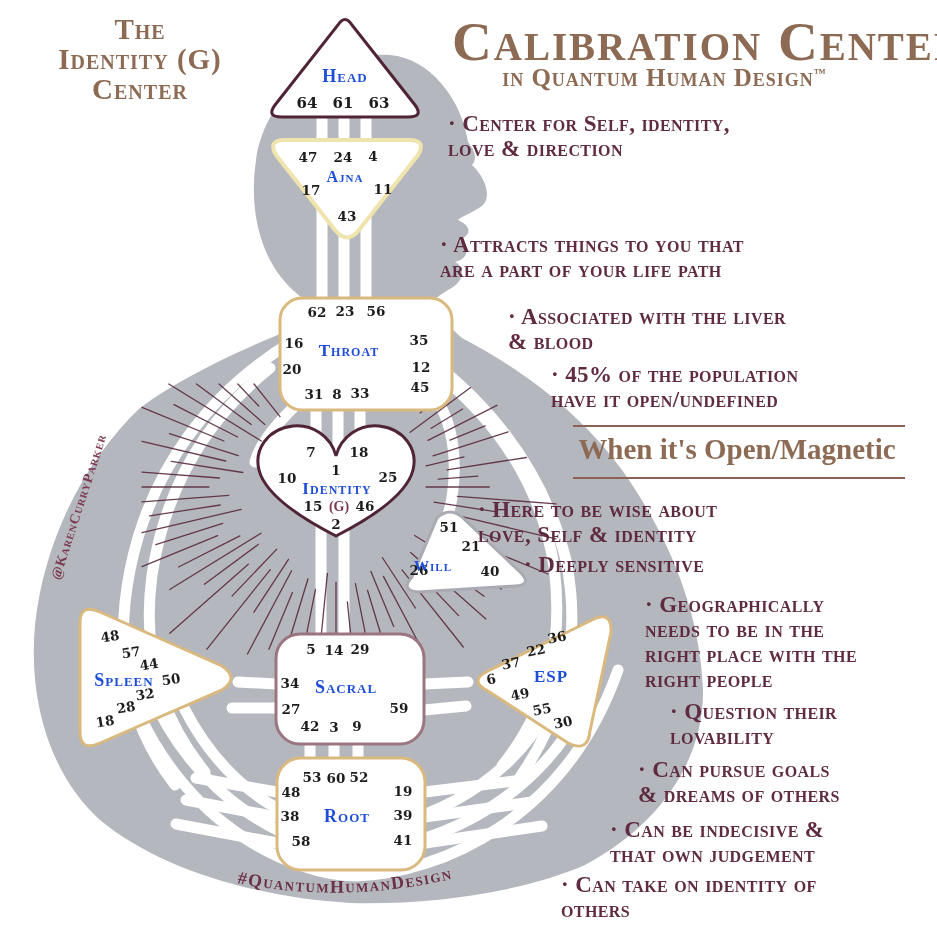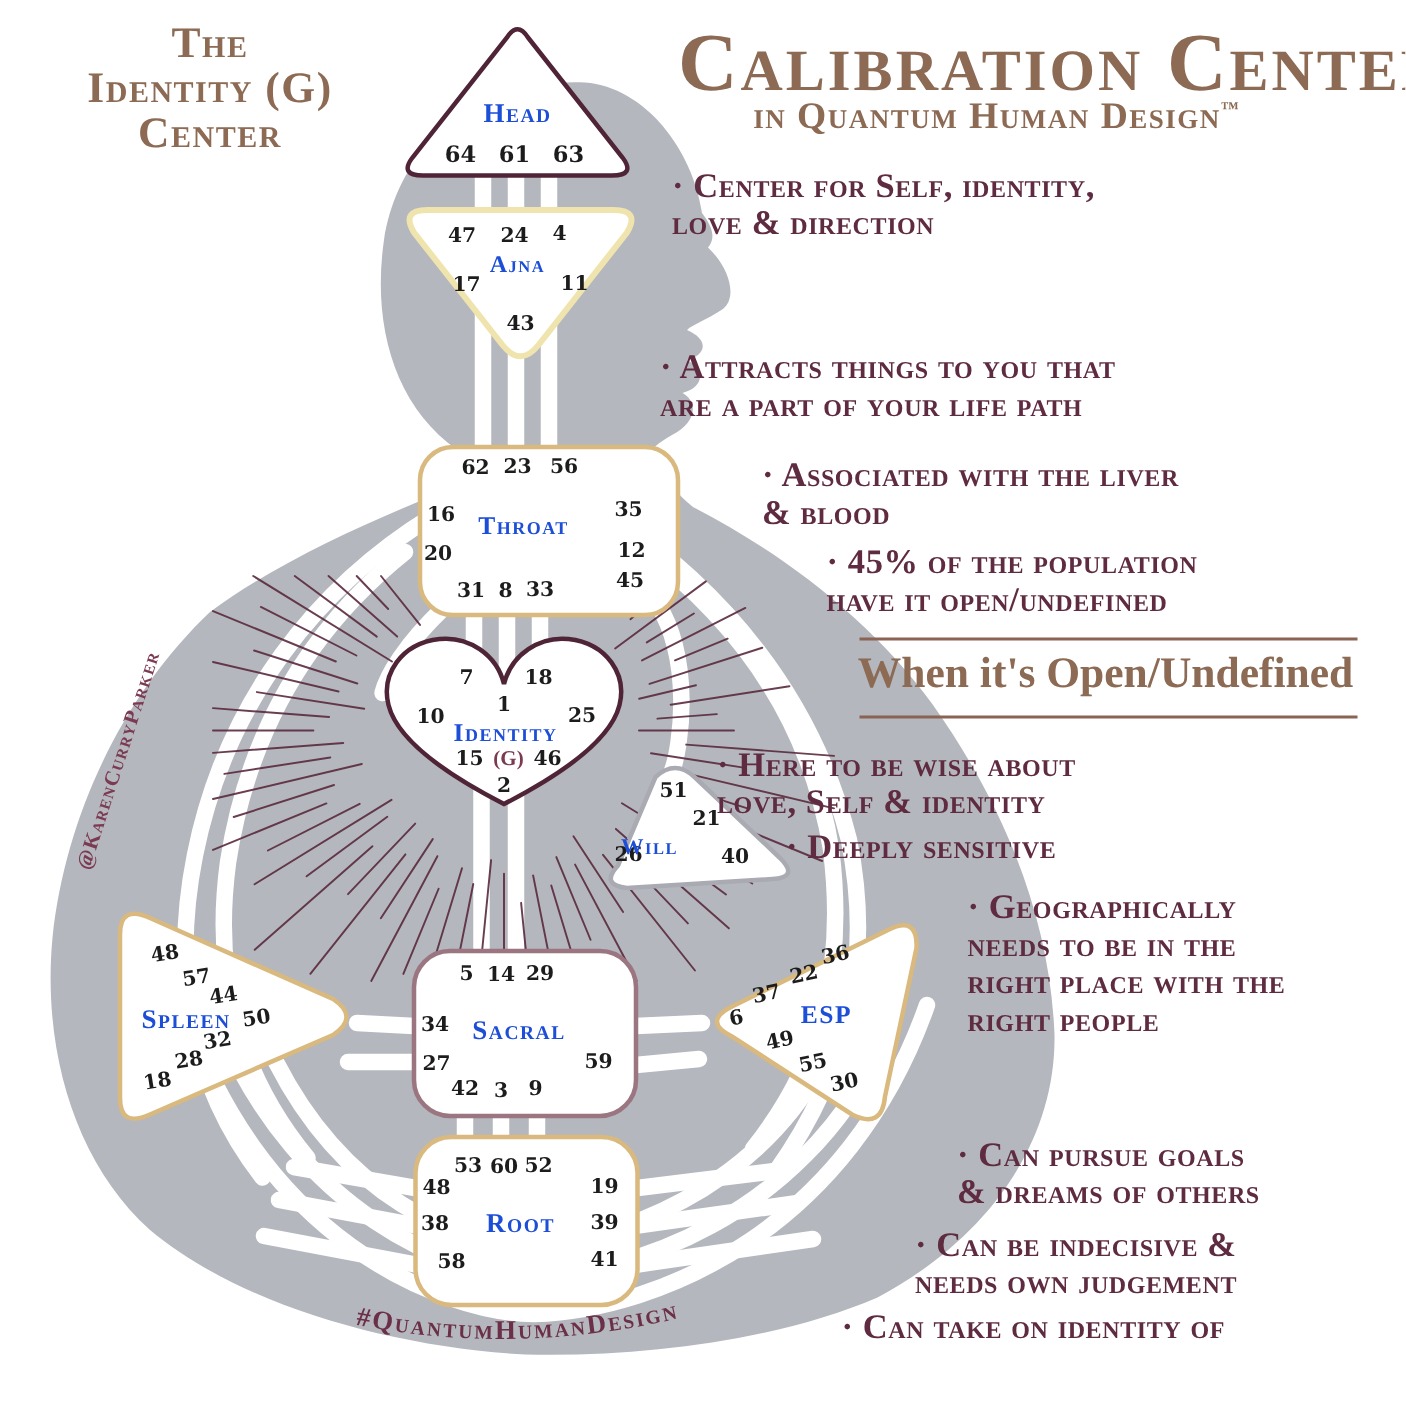--- a/index.html
+++ b/index.html
@@ -212,46 +212,51 @@
   <div class="bullet" style="left:508px;top:304px">
     <div>· Associated with the liver</div>
     <div>&amp; blood</div>
   </div>
   <div class="bullet" style="left:551px;top:362px">
     <div>· 45% of the population</div>
     <div>have it open/undefined</div>
   </div>
 
   <div class="rule" style="left:573px;top:425px;width:332px"></div>
-  <div class="sect-title" style="left:563px;top:433px;width:348px">When it's Open/Undefined</div>
+  <div class="sect-title" style="left:563px;top:433px;width:348px">When it's Open/Magnetic</div>
   <div class="rule" style="left:573px;top:477px;width:332px"></div>
 
   <div class="bullet" style="left:478px;top:497px">
     <div>· Here to be wise about</div>
     <div>love, Self &amp; identity</div>
   </div>
   <div class="bullet" style="left:524px;top:552px">
     <div>· Deeply sensitive</div>
   </div>
   <div class="bullet" style="left:645px;top:592px">
     <div>· Geographically</div>
     <div>needs to be in the</div>
     <div>right place with the</div>
     <div>right people</div>
   </div>
+  <div class="bullet" style="left:670px;top:699px">
+    <div>· Question their</div>
+    <div>lovability</div>
+  </div>
   <div class="bullet" style="left:638px;top:757px">
     <div>· Can pursue goals</div>
     <div>&amp; dreams of others</div>
   </div>
   <div class="bullet" style="left:610px;top:817px">
     <div>· Can be indecisive &amp;</div>
-    <div>needs own judgement</div>
+    <div>that own judgement</div>
   </div>
   <div class="bullet" style="left:561px;top:872px">
     <div>· Can take on identity of</div>
+    <div>others</div>
   </div>
 
   <span class="clabel" style="left:345px;top:76px;font-size:18px">Head</span>
   <span class="gate gate-lg" style="left:307px;top:103px">64</span>
   <span class="gate gate-lg" style="left:343px;top:103px">61</span>
   <span class="gate gate-lg" style="left:379px;top:103px">63</span>
 
   <span class="gate" style="left:308px;top:157px">47</span>
   <span class="gate" style="left:343px;top:157px">24</span>
   <span class="gate" style="left:373px;top:156px">4</span>

